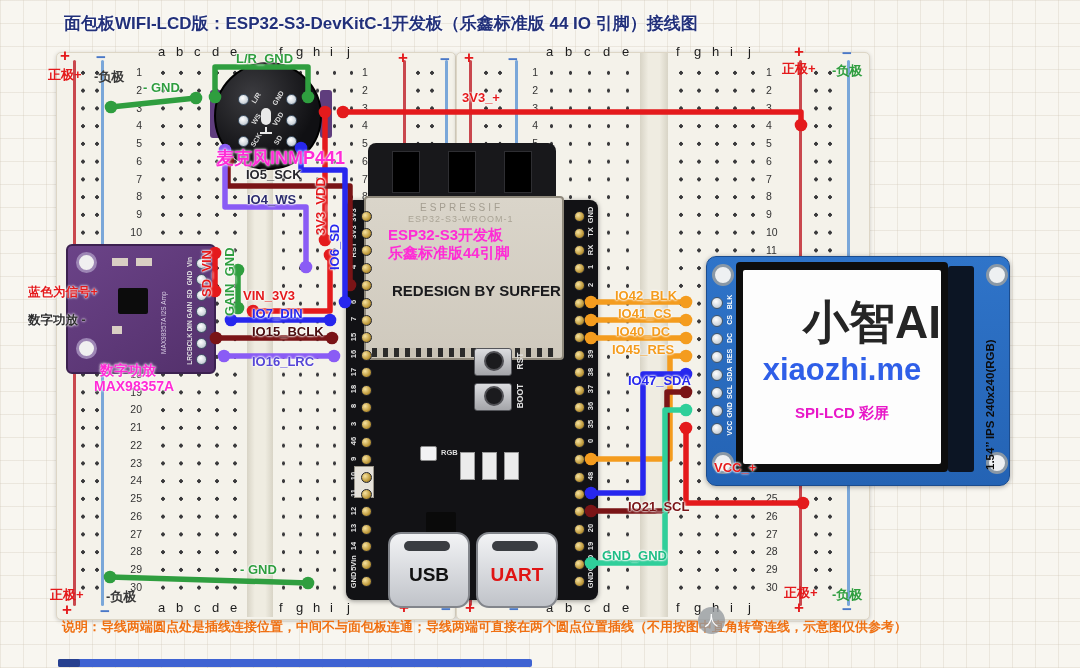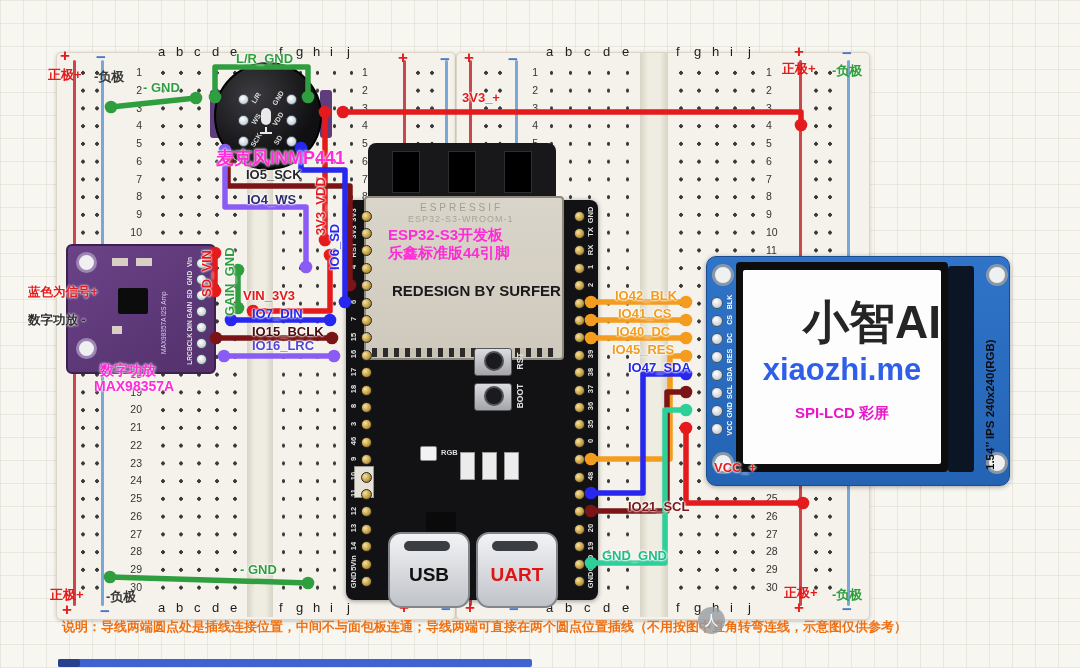--- a/index.html
+++ b/index.html
@@ -46,20 +46,21 @@
   .usbc .slot{position:absolute;left:14px;top:7px;width:46px;height:10px;border-radius:5px;background:#3a3d42;}
   .usbc .lbl{position:absolute;left:0;top:30px;width:100%;text-align:center;font-size:19px;font-weight:bold;}
   .screw{position:absolute;width:16px;height:16px;border-radius:50%;background:#eef0f2;
        border:3px solid #8a98a6;z-index:6;}
 </style>
 </head>
 <body>
 
 <div id="canvas">
 
+  <div class="abs complbl" style="left:64px;top:12px;font-size:17px;color:#22307a;">面包板WIFI-LCD版：ESP32-S3-DevKitC-1开发板（乐鑫标准版 44 IO 引脚）接线图</div>
 
   <div class="board" style="left:56px;top:52px;width:398px;height:566px;"></div>
   <div class="board" style="left:456px;top:52px;width:412px;height:566px;"></div>
 
   <div class="groove" style="left:247px;top:53px;width:26px;height:564px;"></div>
   <div class="groove" style="left:640px;top:53px;width:28px;height:564px;"></div>
 
   <div class="railline" style="left:73px;top:60px;height:546px;background:#c9484e;"></div>
   <div class="railline" style="left:101px;top:60px;height:546px;background:#7aa7d9;"></div>
   <div class="railline" style="left:403px;top:60px;height:546px;background:#c9484e;"></div>
@@ -554,23 +555,23 @@
     <div class="wire-label" style="left: 462px; top: 90px; color: rgb(228, 26, 28);">3V3_+</div>
     <div class="wire-label rot" style="left: 313px; top: 235px; color: rgb(228, 26, 28);">3V3_VDD</div>
     <div class="wire-label" style="left: 243px; top: 288px; color: rgb(228, 26, 28);">VIN_3V3</div>
     <div class="wire-label rot" style="left: 199px; top: 297px; color: rgb(228, 26, 28);">SD_VIN</div>
     <div class="wire-label rot" style="left: 222px; top: 316px; color: rgb(47, 158, 63);">GAIN_GND</div>
     <div class="wire-label" style="left: 246px; top: 167px; color: rgb(38, 38, 44);">IO5_SCK</div>
     <div class="wire-label" style="left: 247px; top: 192px; color: rgb(44, 44, 110);">IO4_WS</div>
     <div class="wire-label rot" style="left: 327px; top: 270px; color: rgb(39, 39, 238);">IO6_SD</div>
     <div class="wire-label" style="left: 252px; top: 306px; color: rgb(39, 39, 238);">IO7_DIN</div>
     <div class="wire-label" style="left: 252px; top: 324px; color: rgb(74, 13, 15);">IO15_BCLK</div>
-    <div class="wire-label" style="left: 252px; top: 338px; color: rgb(86, 70, 214);">IO16_LRC</div>
+    <div class="wire-label" style="left: 252px; top: 354px; color: rgb(86, 70, 214);">IO16_LRC</div>
     <div class="wire-label" style="left: 615px; top: 288px; color: rgb(244, 156, 30);">IO42_BLK</div>
     <div class="wire-label" style="left: 618px; top: 306px; color: rgb(244, 156, 30);">IO41_CS</div>
     <div class="wire-label" style="left: 616px; top: 324px; color: rgb(244, 156, 30);">IO40_DC</div>
     <div class="wire-label" style="left: 612px; top: 342px; color: rgb(244, 156, 30);">IO45_RES</div>
-    <div class="wire-label" style="left: 628px; top: 360px; color: rgb(39, 39, 238);">IO47_SDA</div>
+    <div class="wire-label" style="left: 628px; top: 373px; color: rgb(39, 39, 238);">IO47_SDA</div>
     <div class="wire-label" style="left: 628px; top: 499px; color: rgb(122, 20, 22);">IO21_SCL</div>
     <div class="wire-label" style="left: 602px; top: 548px; color: rgb(31, 189, 133);">GND_GND</div>
     <div class="wire-label" style="left: 714px; top: 460px; color: rgb(228, 26, 28);">VCC_+</div>
     <div class="wire-label" style="left: 240px; top: 562px; color: rgb(47, 158, 63);">- GND</div>
   </div>
 
 </body></html>

